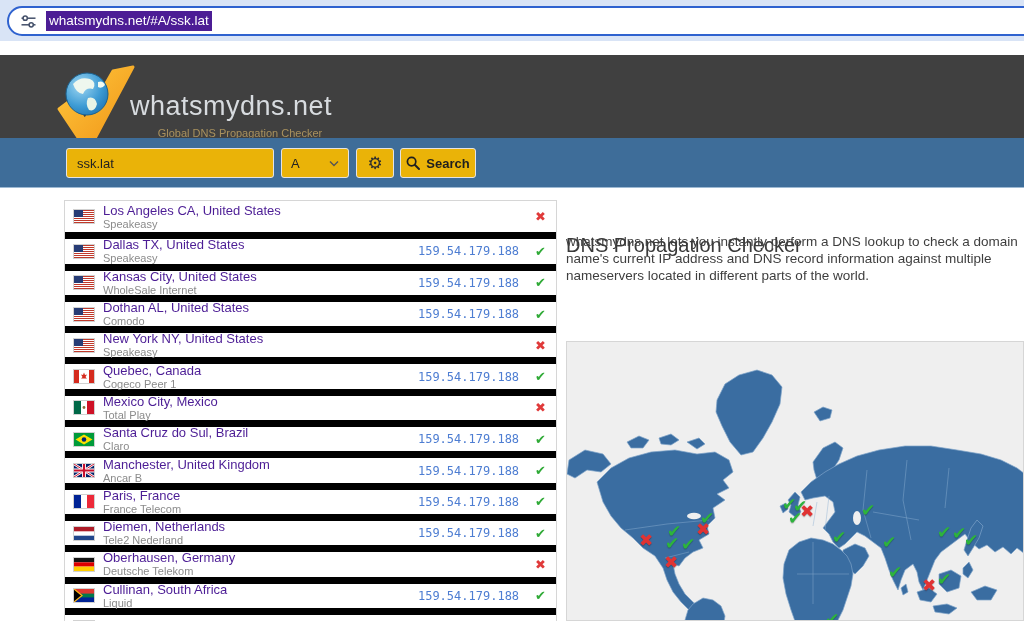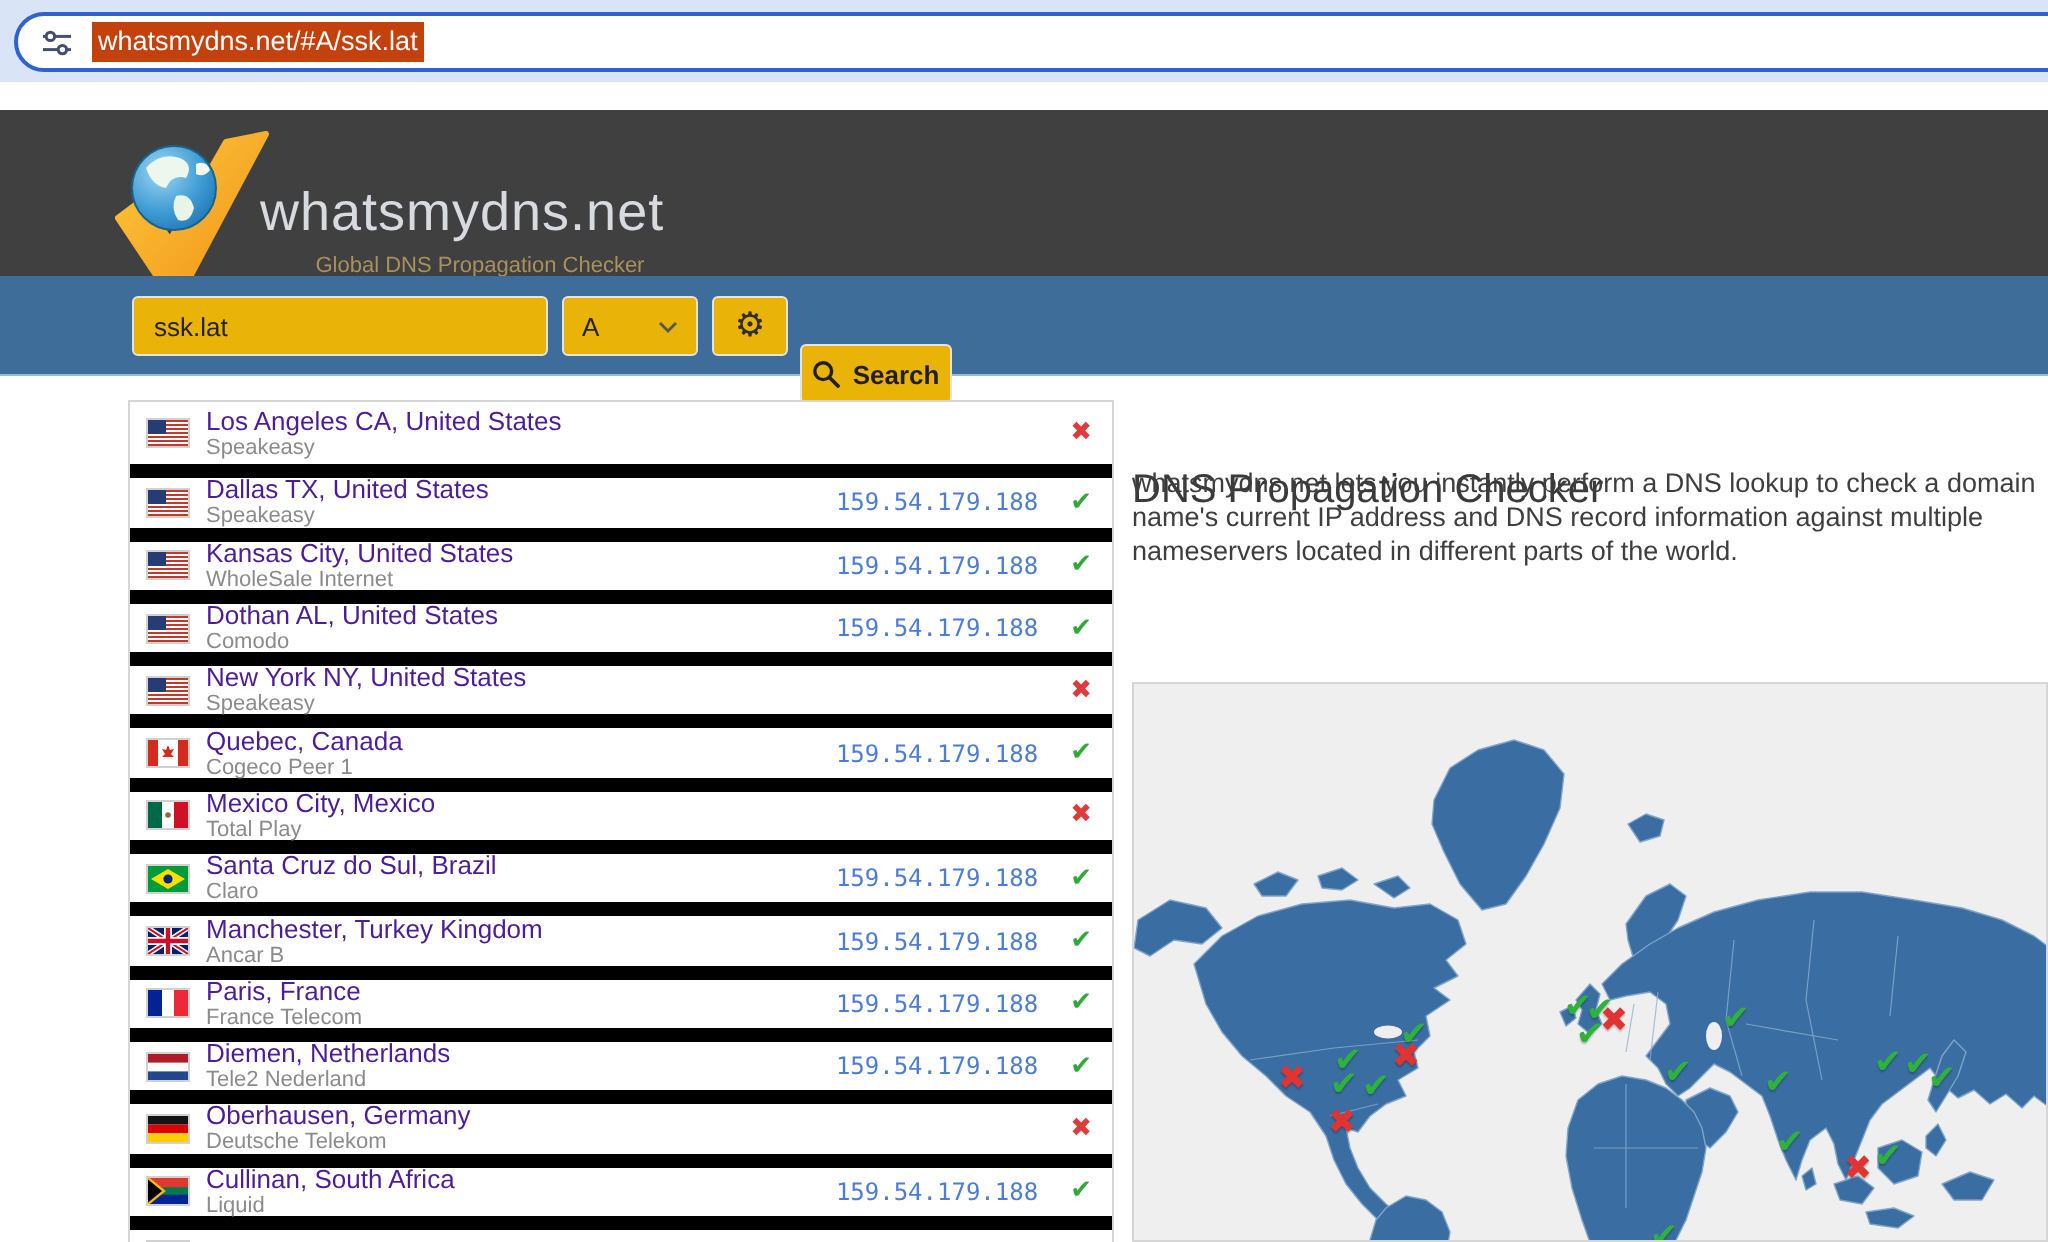--- a/index.html
+++ b/index.html
@@ -5,36 +5,36 @@
   * { margin:0; padding:0; box-sizing:border-box; }
   html,body { background:#fff; }
   body { font-family:"Liberation Sans", sans-serif; }
   #screen { position:relative; width:1024px; height:621px; overflow:hidden; background:#ffffff; }
 
   
   .topbar { position:absolute; left:0; top:0; width:1024px; height:41px; background:#d9e4f6; }
   .urlbar { position:absolute; left:7px; top:6px; width:1040px; height:30px; background:#ffffff;
             border:2px solid #2f62cf; border-radius:16px; display:flex; align-items:center; padding-left:11px; }
   .tune-ic { width:17px; height:17px; margin-right:9px; flex:0 0 auto; }
-  .url-sel { background:#c2410c; color:#ffffff; font-size:13.5px; padding:2px 3px 3px 3px; white-space:nowrap; }
+  .url-sel { background:#4c1d95; color:#ffffff; font-size:13.5px; padding:2px 3px 3px 3px; white-space:nowrap; }
 
   
   .hdr { position:absolute; left:0; top:55px; width:1024px; height:115px; background:#404040; }
   .logo { position:absolute; left:52px; top:9px; }
   .brand { position:absolute; left:130px; top:36px; font-size:27px; color:#d7dbdf; letter-spacing:.5px; }
   .tagline { position:absolute; left:131px; top:72px; width:218px; text-align:center; font-size:11px; color:#a9915d; }
 
   
   .band { position:absolute; left:0; top:138px; width:1024px; height:50px; background:#3e6d99; border-bottom:1px solid #9db9d3; }
   .ctl { position:absolute; top:10px; height:30px; background:#eab308; border:1px solid #e3e3e3; border-radius:3px; font-size:13px; color:#222; }
   .q-input { left:66px; width:208px; padding:0 10px; font-family:"Liberation Sans",sans-serif; outline:none; }
   .rec-sel { left:281px; width:68px; display:flex; align-items:center; justify-content:space-between; padding:0 9px; cursor:pointer; }
   .gear-btn { left:356px; width:38px; display:flex; align-items:center; justify-content:center; cursor:pointer; }
   .gear-glyph { font-size:17px; color:#2e2e2e; font-family:"DejaVu Sans",sans-serif; line-height:1; }
-  .search-btn { left:400px; width:76px; display:flex; align-items:center; justify-content:center; gap:6px; cursor:pointer;margin-top:24px; }
+  .search-btn { left:400px; width:76px; display:flex; align-items:center; justify-content:center; gap:6px; cursor:pointer; }
   .search-btn span { font-weight:bold; font-size:13px; color:#1f1f1f; }
 
   
   .panel { position:absolute; left:64px; top:200px; width:493px; background:#fff; border:1px solid #d6d6d6; }
   .row { height:31.3px; display:flex; align-items:center; padding:0 10px 0 9px; border-top:7px solid #000000; cursor:pointer; }
   .row:first-child { border-top:none; }
   .flag { width:20px; height:13px; margin-right:9px; flex:0 0 auto; box-shadow:0 0 0 1px rgba(0,0,0,.18); }
   .rtxt { display:flex; flex-direction:column; justify-content:center; line-height:1; min-width:0; }
   .loc { font-size:13px; color:#4c1d95; line-height:15px; white-space:nowrap; }
   .prov { font-size:11px; color:#8b8b8b; line-height:13px; white-space:nowrap; }
@@ -275,21 +275,21 @@
       </div>
       <div class="row">
         <svg class="flag" viewBox="0 0 20 13" width="20" height="13">
           <rect width="20" height="13" fill="#012169"></rect>
           <path d="M0,0 L20,13 M20,0 L0,13" stroke="#fff" stroke-width="2.6"></path>
           <path d="M0,0 L20,13 M20,0 L0,13" stroke="#c8102e" stroke-width="1"></path>
           <path d="M10,0 V13 M0,6.5 H20" stroke="#fff" stroke-width="4"></path>
           <path d="M10,0 V13 M0,6.5 H20" stroke="#c8102e" stroke-width="2.2"></path>
         </svg>
         <div class="rtxt">
-          <span class="loc">Manchester, Turkey Kingdom</span>
+          <span class="loc">Manchester, United Kingdom</span>
           <span class="prov">Ancar B</span>
         </div>
         <div class="rspacer"></div>
         <span class="ip">159.54.179.188</span>
         <span class="st ok">✔</span>
       </div>
       <div class="row">
         <svg class="flag" viewBox="0 0 20 13" width="20" height="13">
           <rect width="20" height="13" fill="#fff"></rect>
           <rect width="7" height="13" fill="#002395"></rect>

